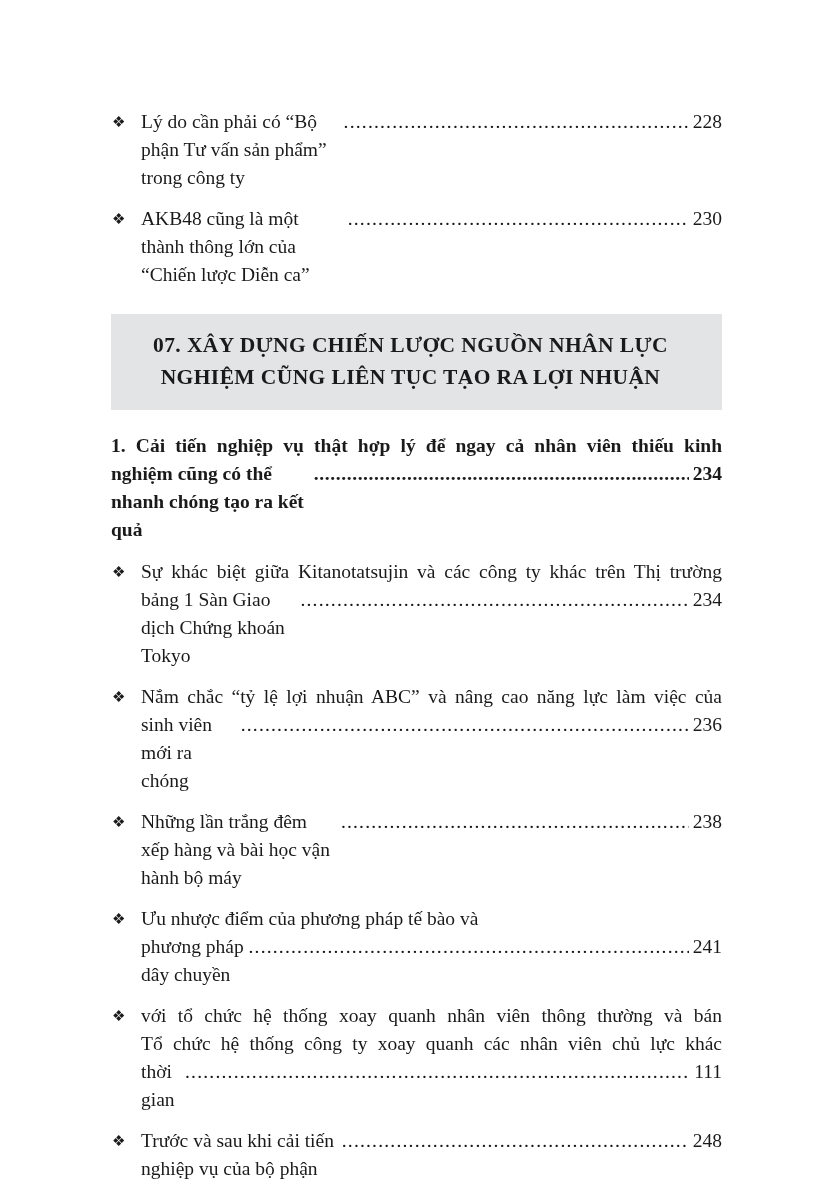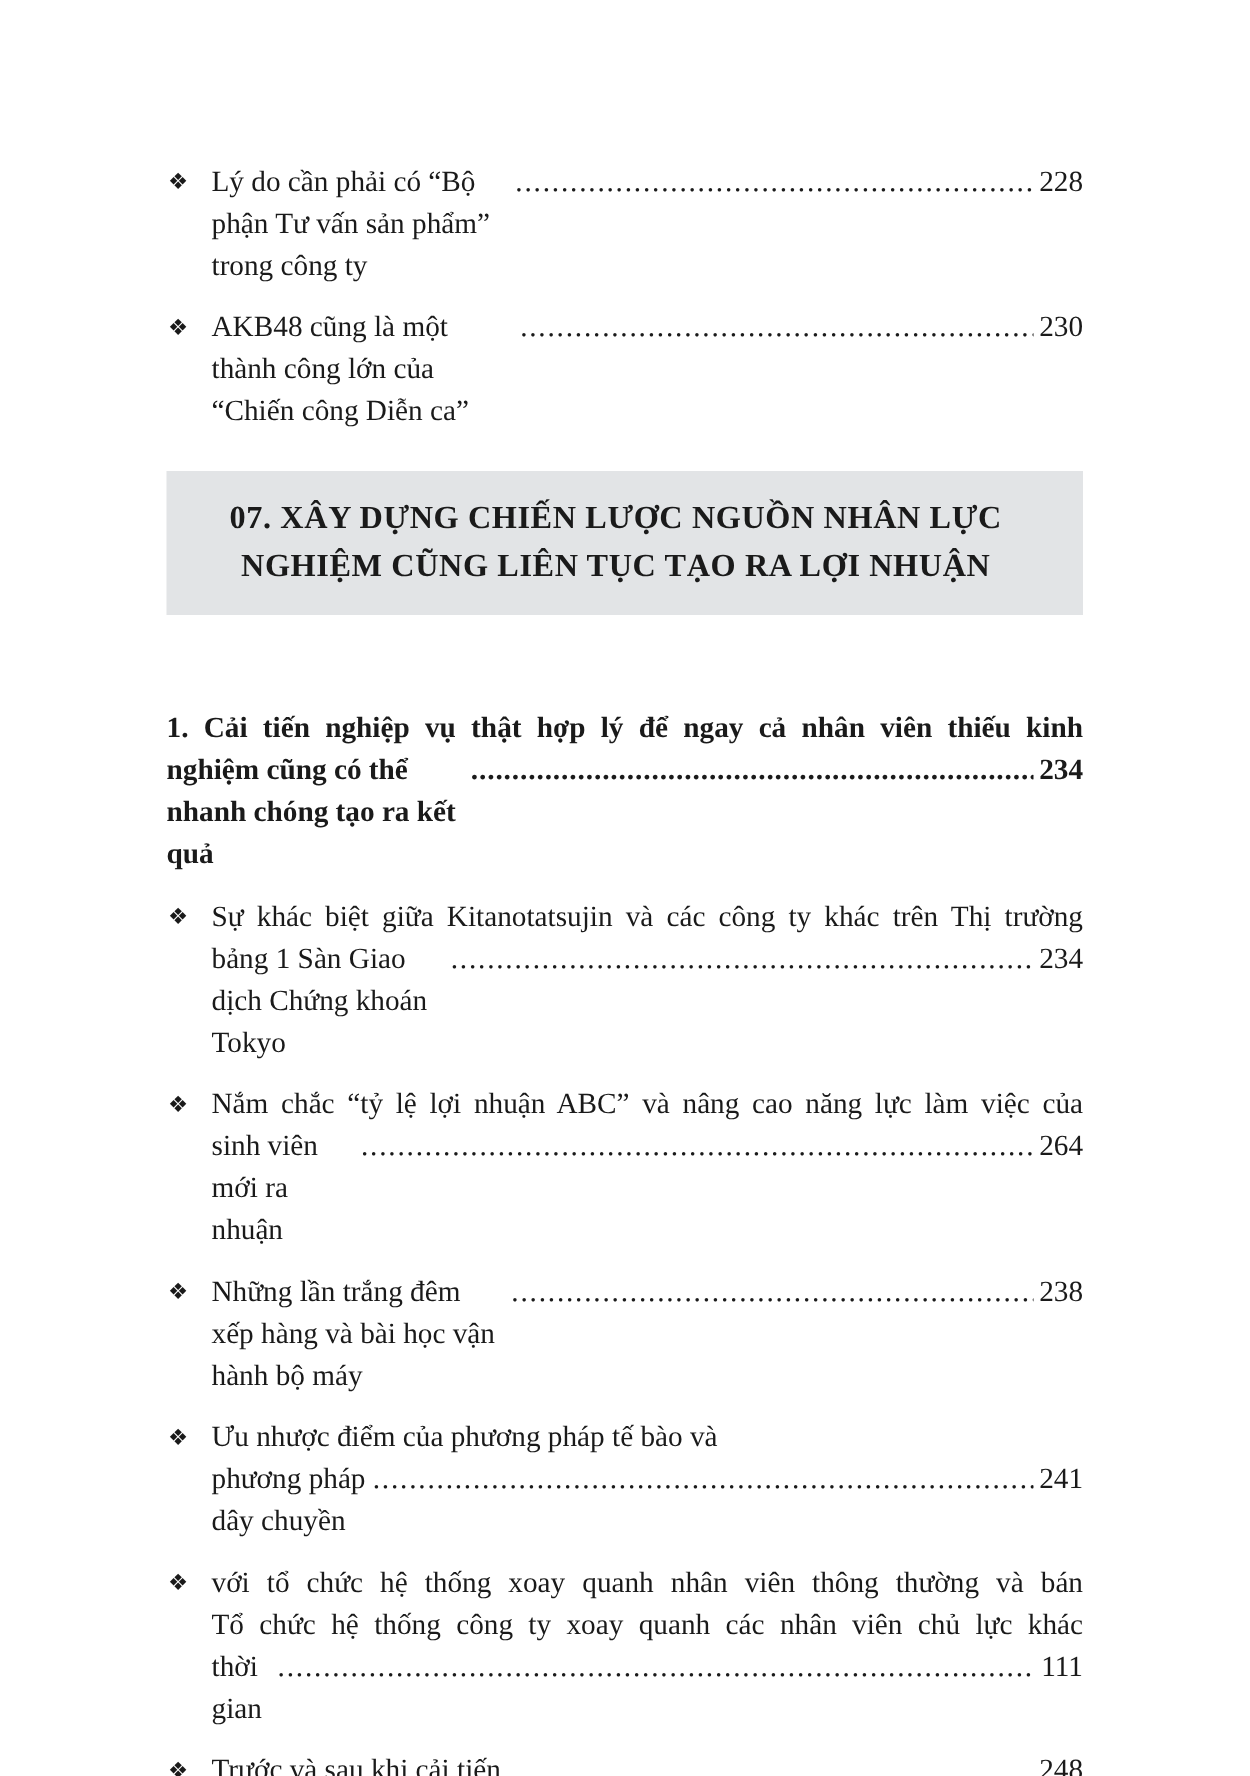--- a/index.html
+++ b/index.html
@@ -100,21 +100,20 @@
     font-size: 19.5px;
     line-height: 28px;
     margin-top: 22px;
     margin-bottom: 12px;
   }
   .section .ln { font-weight: bold; font-size: 19.5px; }
   .section .ln .leader { letter-spacing: 0.6px; }
   .section .ln.just .txt {
     text-align: justify;
     text-align-last: justify;
-    margin-top: 40px;
   }
 
   .sub-list { margin-top: 14px; }
 </style>
 </head>
 <body>
 
 <div class="page">
 
   <ul class="toc-list" id="top-list">
@@ -125,21 +124,21 @@
             <span class="txt">Lý do cần phải có “Bộ phận Tư vấn sản phẩm” trong công ty</span>
             <span class="leader"></span>
             <span class="pg">228</span>
           </div>
         </div>
       </li>
       <li class="toc-item">
         <span class="bullet">❖</span>
         <div class="entry">
           <div class="ln">
-            <span class="txt">AKB48 cũng là một thành công lớn của “Chiến công Diễn ca”</span>
+            <span class="txt">AKB48 cũng là một thành thông lớn của “Chiến lược Diễn ca”</span>
             <span class="leader"></span>
             <span class="pg">230</span>
           </div>
         </div>
       </li>
     </ul>
 
   <div class="chapter-block" id="chapter-block">
       <div class="chap-line">07. XÂY DỰNG CHIẾN LƯỢC NGUỒN NHÂN LỰC</div>
       <div class="chap-line">NGHIỆM CŨNG LIÊN TỤC TẠO RA LỢI NHUẬN</div>
@@ -170,23 +169,23 @@
             </div>
           </div>
         </li>
         <li class="toc-item">
           <span class="bullet">❖</span>
           <div class="entry">
             <div class="ln just">
               <span class="txt">Nắm chắc “tỷ lệ lợi nhuận ABC” và nâng cao năng lực làm việc của</span>
             </div>
             <div class="ln">
-              <span class="txt">sinh viên mới ra nhuận</span>
-              <span class="leader"></span>
-              <span class="pg">264</span>
+              <span class="txt">sinh viên mới ra chóng</span>
+              <span class="leader"></span>
+              <span class="pg">236</span>
             </div>
           </div>
         </li>
         <li class="toc-item">
           <span class="bullet">❖</span>
           <div class="entry">
             <div class="ln">
               <span class="txt">Những lần trắng đêm xếp hàng và bài học vận hành bộ máy</span>
               <span class="leader"></span>
               <span class="pg">238</span>

